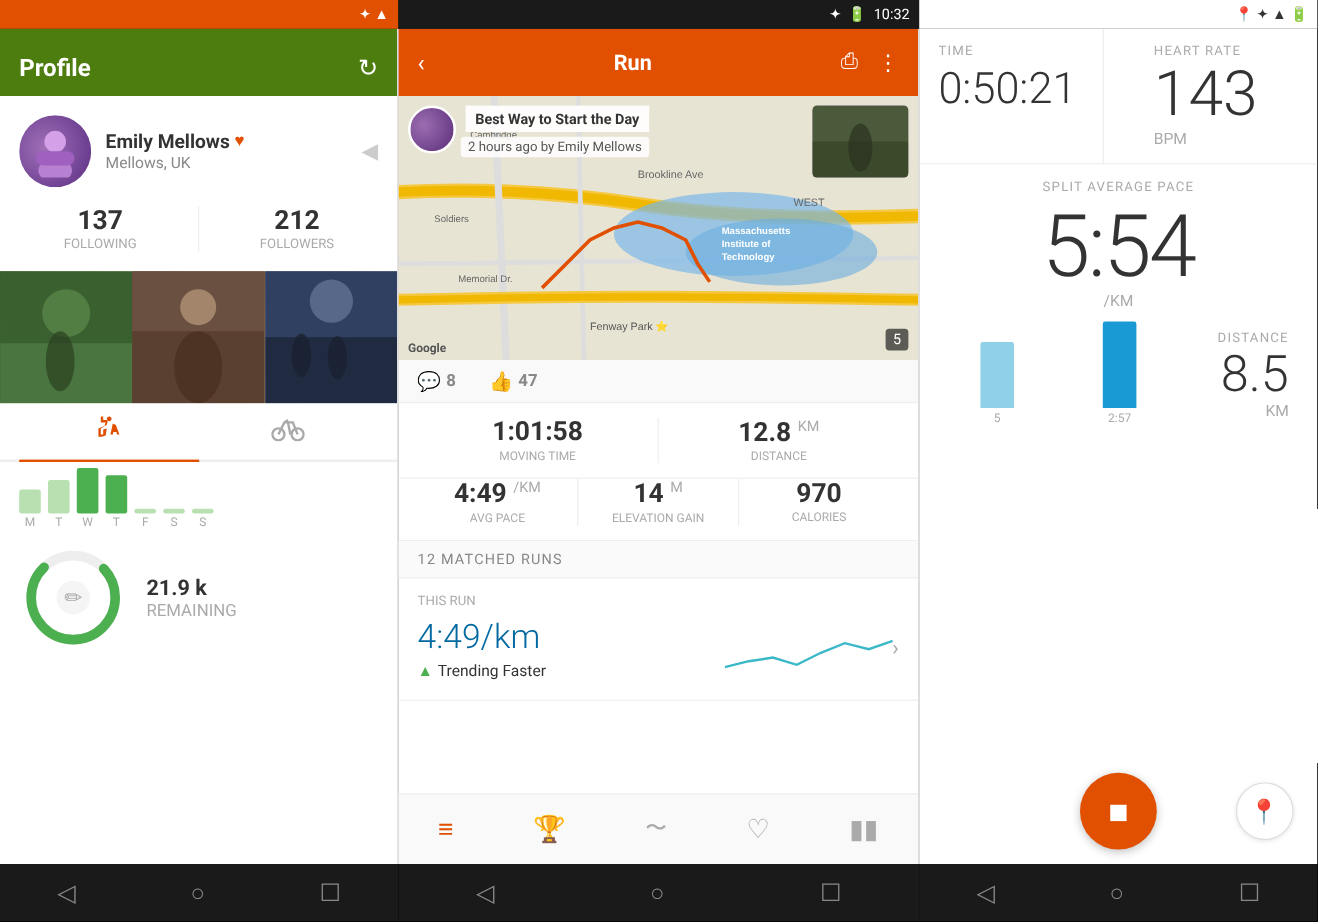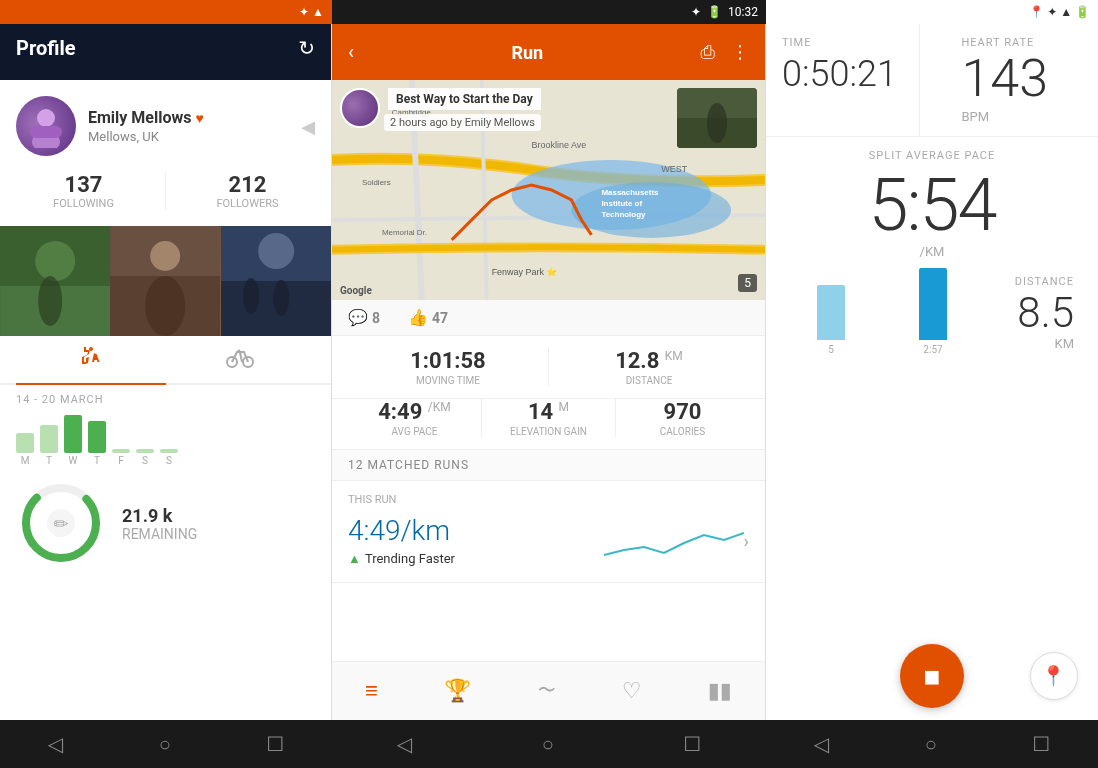--- a/index.html
+++ b/index.html
@@ -42,24 +42,24 @@
     .screen-profile {
       width: 332px;
       background: #fff;
       display: flex;
       flex-direction: column;
       overflow: hidden;
       border-right: 1px solid #ddd;
     }
 
     .profile-header {
-      background: #0f172a;
+      background: #4d7c0f;
       padding: 12px 16px;
       display: flex;
-      align-items: flex-start;
+      align-items: flex-end;
       justify-content: space-between;
       height: 56px;
     }
     .profile-title {
       color: white;
       font-size: 20px;
       font-weight: bold;
     }
     .refresh-icon {
       color: white;
@@ -697,21 +697,20 @@
       </div>
       <div class="activity-tab">
         <svg width="28" height="22" viewBox="0 0 28 22">
           <circle cx="6" cy="16" r="5" fill="none" stroke="#aaa" stroke-width="2"></circle>
           <circle cx="22" cy="16" r="5" fill="none" stroke="#aaa" stroke-width="2"></circle>
           <path d="M6 16 L11 6 L18 6 L22 16 M14 6 L16 16 M11 6 L14 4" stroke="#aaa" stroke-width="2" fill="none"></path>
         </svg>
       </div>
     </div>
 
-    <div class="activity-date">14 - 20 MARCH</div>
 
 
     <div class="week-chart">
       <div class="week-bar-wrap">
         <div class="week-bar" style="height:20px;"></div>
         <div class="week-label">M</div>
       </div>
       <div class="week-bar-wrap">
         <div class="week-bar" style="height:28px;"></div>
         <div class="week-label">T</div>

